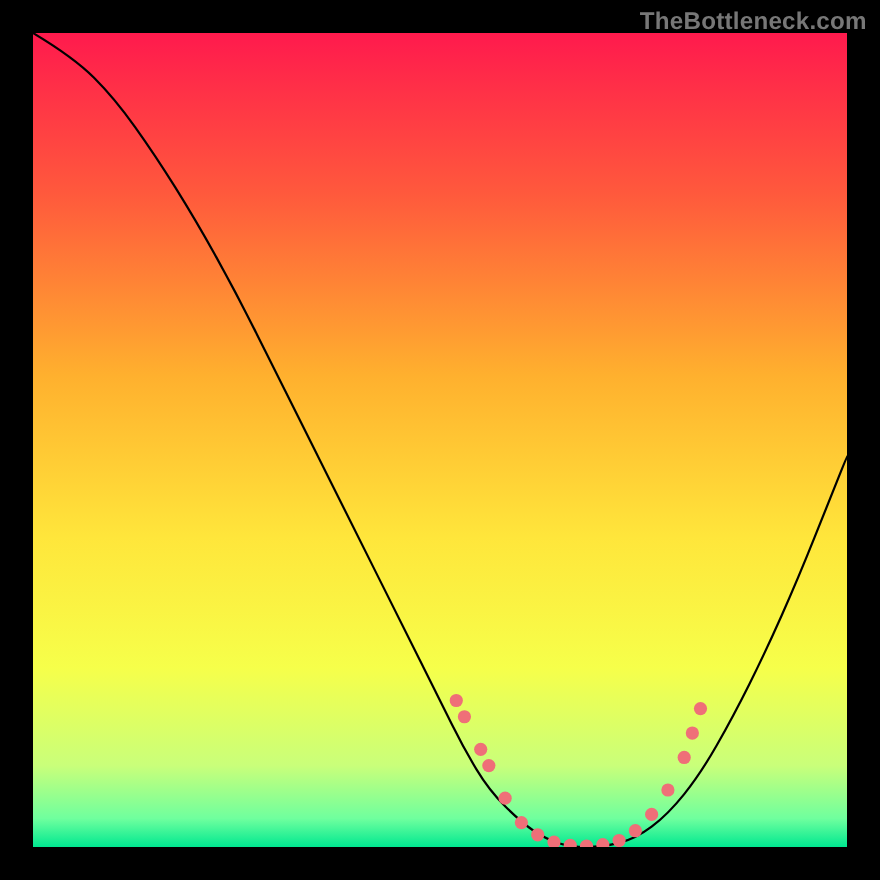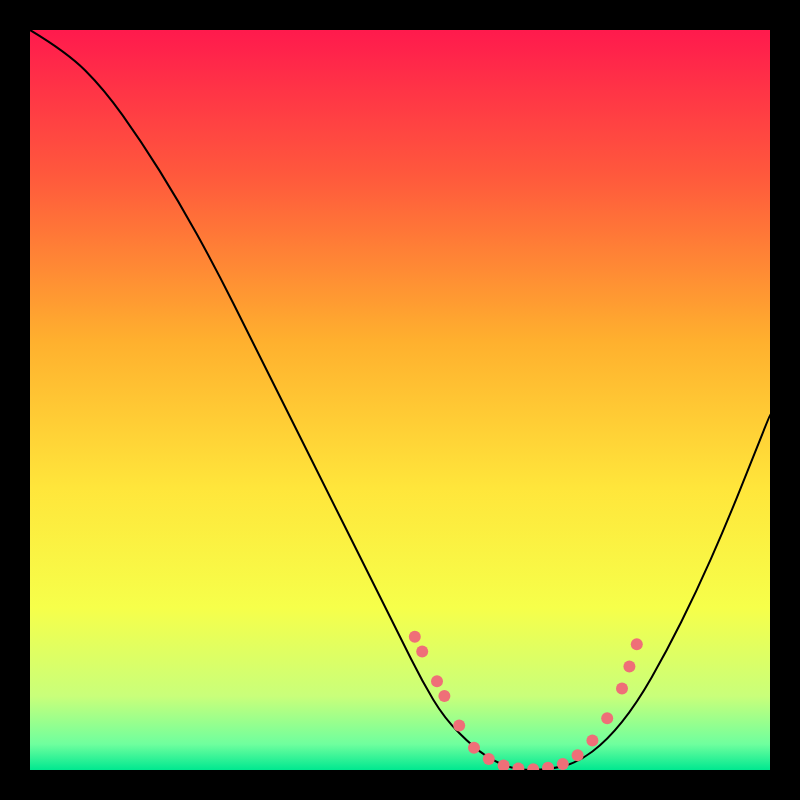--- a/index.html
+++ b/index.html
@@ -33,20 +33,21 @@
     font-weight: 600;
     letter-spacing: 0.2px;
     z-index: 10;
   }
   svg { display: block; }
 </style>
 </head>
 <body>
 
 <div class="frame">
+  <div class="watermark">TheBottleneck.com</div>
   <div class="plot-area">
     <svg id="chart-svg" width="740" height="740" viewBox="0 0 740 740" preserveAspectRatio="none">
       <defs>
         <linearGradient id="bg-grad" x1="0" y1="0" x2="0" y2="1">
             <stop offset="0%" stop-color="#ff1a4d"></stop>
             <stop offset="20%" stop-color="#ff5a3c"></stop>
             <stop offset="42%" stop-color="#ffb02e"></stop>
             <stop offset="62%" stop-color="#ffe63b"></stop>
             <stop offset="78%" stop-color="#f6ff4a"></stop>
             <stop offset="90%" stop-color="#c9ff7a"></stop>

